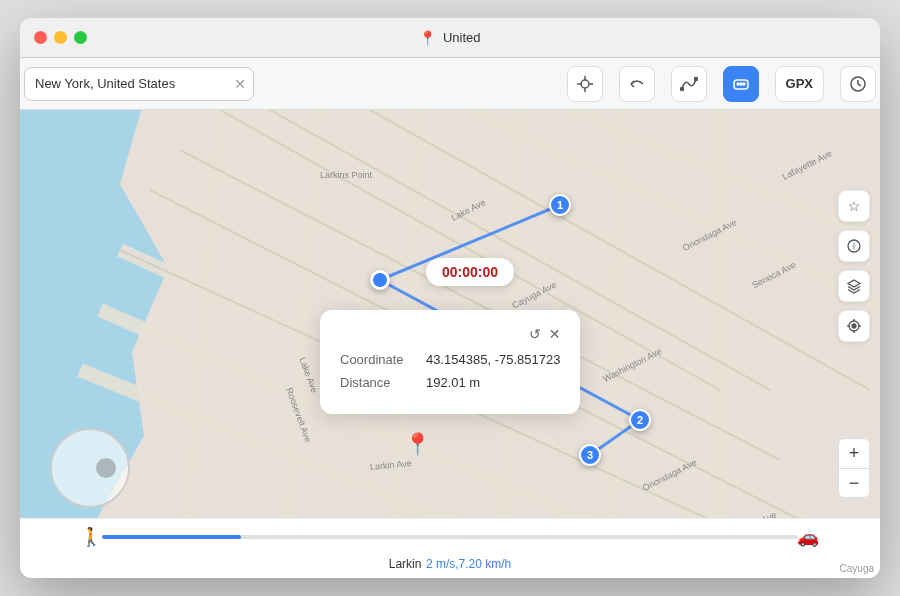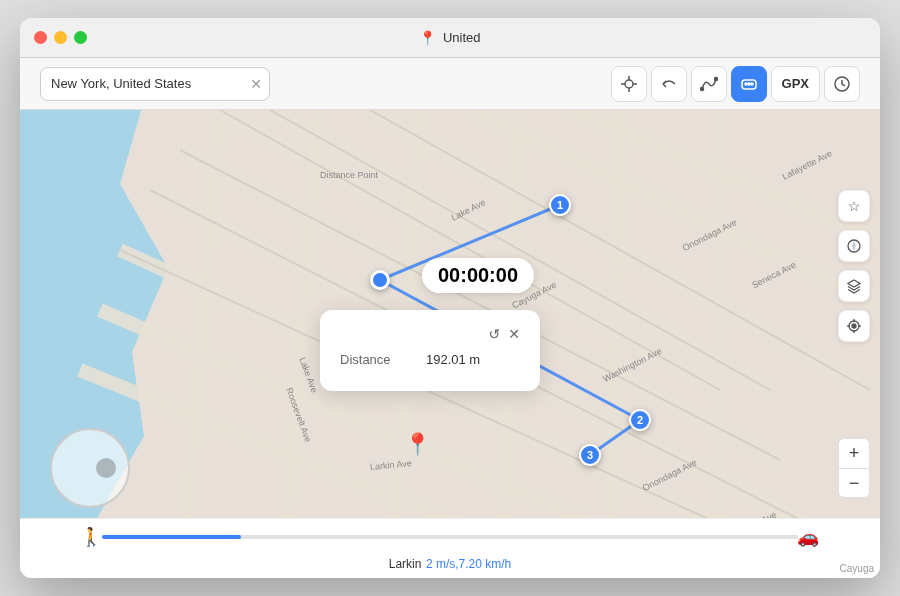--- a/index.html
+++ b/index.html
@@ -69,21 +69,21 @@
       font-size: 14px;
     }
 
     
     .toolbar {
       height: 52px;
       background: #f7f7f7;
       border-bottom: 1px solid #ddd;
       display: flex;
       align-items: center;
-      padding: 0 20px;
+      padding: 0 4px;
       gap: 10px;
       flex-shrink: 0;
     }
 
     .search-container {
       display: flex;
       align-items: center;
       gap: 8px;
       flex: 0 0 auto;
     }
@@ -126,21 +126,21 @@
       font-size: 13px;
       font-weight: 500;
       cursor: pointer;
     }
 
     .toolbar-spacer { flex: 1; }
 
     .toolbar-right {
       display: flex;
       align-items: center;
-      gap: 4px;
+      gap: 16px;
     }
 
     .tool-btn {
       width: 36px;
       height: 36px;
       border-radius: 8px;
       border: 1px solid #ddd;
       background: white;
       display: flex;
       align-items: center;
@@ -231,26 +231,25 @@
       transform: translate(-50%, -100%);
       font-size: 22px;
     }
 
     
     .timer-badge {
       position: absolute;
       background: white;
       border-radius: 20px;
       padding: 6px 16px;
-      font-size: 20px;
+      font-size: 14px;
       font-weight: 600;
-      color: #000000;
+      color: #b91c1c;
       box-shadow: 0 2px 8px rgba(0,0,0,0.15);
       transform: translateX(-50%);
-      margin-left: 8px;
     }
 
     
     .info-popup {
       position: absolute;
       background: white;
       border-radius: 12px;
       padding: 16px 20px;
       box-shadow: 0 4px 20px rgba(0,0,0,0.15);
       min-width: 220px;
@@ -555,21 +554,21 @@
         <line x1="350" y1="0" x2="850" y2="280"></line>
         <line x1="160" y1="40" x2="760" y2="350"></line>
         <line x1="130" y1="80" x2="800" y2="420"></line>
         <line x1="100" y1="140" x2="800" y2="460"></line>
       </g>
 
       <polyline points="540,95 360,170 620,310 570,345" stroke="#3b82f6" stroke-width="3" fill="none" stroke-linecap="round" stroke-linejoin="round" opacity="0.85"></polyline>
     </svg>
 
     <span class="street-label" style="top:95px; left:430px; transform: rotate(-27deg);">Lake Ave</span>
-    <span class="street-label" style="top:60px; left:300px;">Distance Point</span>
+    <span class="street-label" style="top:60px; left:300px;">Larkins Point</span>
     <span class="street-label" style="top:260px; left:270px; transform: rotate(70deg);">Lake Ave</span>
     <span class="street-label" style="top:180px; left:490px; transform: rotate(-27deg);">Cayuga Ave</span>
     <span class="street-label" style="top:250px; left:580px; transform: rotate(-27deg);">Washington Ave</span>
     <span class="street-label" style="top:120px; left:660px; transform: rotate(-27deg);">Onondaga Ave</span>
     <span class="street-label" style="top:50px; left:760px; transform: rotate(-27deg);">Lafayette Ave</span>
     <span class="street-label" style="top:160px; left:730px; transform: rotate(-27deg);">Seneca Ave</span>
     <span class="street-label" style="top:360px; left:620px; transform: rotate(-27deg);">Onondaga Ave</span>
     <span class="street-label" style="top:410px; left:710px; transform: rotate(-27deg);">Cayuga Ave</span>
     <span class="street-label" style="top:300px; left:250px; transform: rotate(70deg);">Roosevelt Ave</span>
     <span class="street-label" style="top:350px; left:350px; transform: rotate(-5deg);">Larkin Ave</span>
@@ -592,20 +591,24 @@
     <div class="pin-marker" style="left:398px; top:348px;">📍</div>
 
     <div class="timer-badge" style="left:450px; top:148px;">
       <span>00:00:00</span>
     </div>
 
     <div class="info-popup" style="left:300px; top:200px;">
       <div class="popup-header">
         <button class="popup-icon-btn">↺</button>
         <button class="popup-icon-btn">✕</button>
+      </div>
+      <div class="popup-row">
+        <span class="popup-label">Coordinate</span>
+        <span class="popup-value">43.154385, -75.851723</span>
       </div>
       <div class="popup-row">
         <span class="popup-label">Distance</span>
         <span class="popup-value">192.01 m</span>
       </div>
     </div>
 
     <div class="joystick">
       <div class="joystick-knob"></div>
     </div>

